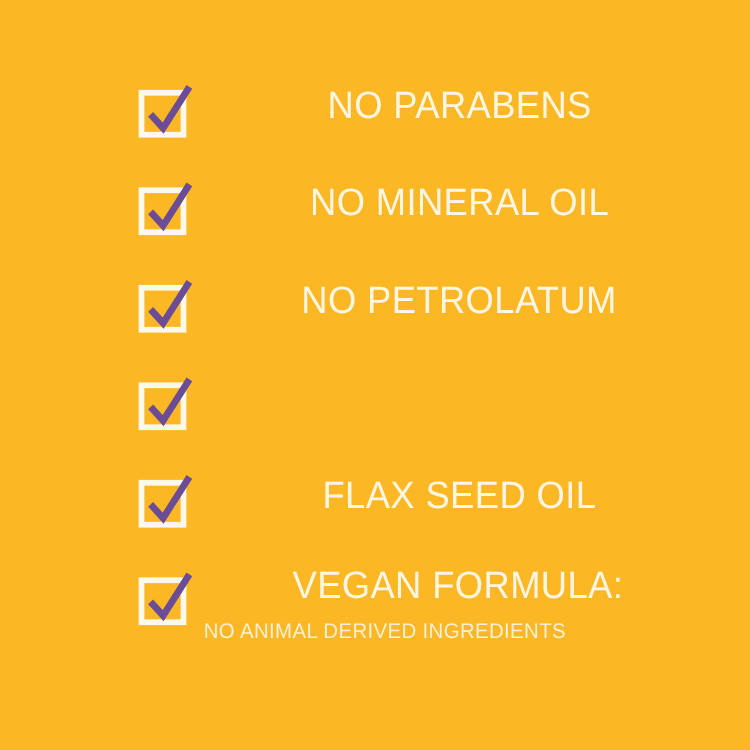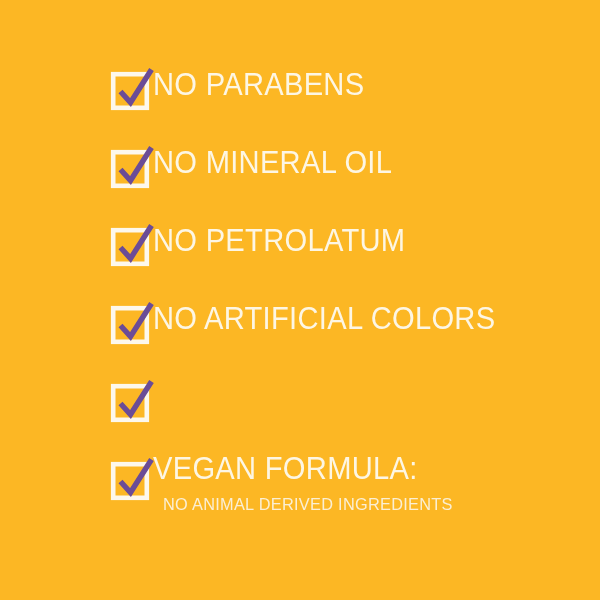--- a/index.html
+++ b/index.html
@@ -38,26 +38,27 @@
     left: 0;
     top: 0;
     width: 52px;
     height: 52px;
     display: block;
     overflow: visible;
   }
 
   .row-text {
     position: absolute;
-    left: 43px;
+    left: 53px;
     top: 0;
     width: 420px;
     height: 44px;
     display: flex;
     align-items: center;
+    justify-content: center;
   }
 
   .label {
     color: #FDF6E4;
     font-size: 30.5px;
     line-height: 1;
     letter-spacing: 0.3px;
     font-weight: 400;
     white-space: nowrap;
     font-family: "Liberation Sans", sans-serif;
@@ -120,30 +121,30 @@
       <div class="row-text">
         <span class="label">NO PETROLATUM</span>
       </div>
     </div>
 
     <div class="row">
       <svg class="check-icon" viewBox="0 0 52 52">
         <rect x="3.2" y="12.2" width="33.6" height="33.6" fill="none" stroke="#FDF8EC" stroke-width="4.6"></rect>
         <path d="M 10.5 29.5 L 20.5 40.5 L 41.5 7.5" fill="none" stroke="#6B4C96" stroke-width="5.4" stroke-linecap="butt" stroke-linejoin="miter"></path>
       </svg>
-      <div class="row-text">
-        <span class="label">NO ARTIFICIAL COLORS</span>
-      </div>
     </div>
 
     <div class="row">
       <svg class="check-icon" viewBox="0 0 52 52">
         <rect x="3.2" y="12.2" width="33.6" height="33.6" fill="none" stroke="#FDF8EC" stroke-width="4.6"></rect>
         <path d="M 10.5 29.5 L 20.5 40.5 L 41.5 7.5" fill="none" stroke="#6B4C96" stroke-width="5.4" stroke-linecap="butt" stroke-linejoin="miter"></path>
       </svg>
+      <div class="row-text">
+        <span class="label">FLAX SEED OIL</span>
+      </div>
     </div>
 
     <div class="row with-sub">
       <svg class="check-icon" viewBox="0 0 52 52">
         <rect x="3.2" y="12.2" width="33.6" height="33.6" fill="none" stroke="#FDF8EC" stroke-width="4.6"></rect>
         <path d="M 10.5 29.5 L 20.5 40.5 L 41.5 7.5" fill="none" stroke="#6B4C96" stroke-width="5.4" stroke-linecap="butt" stroke-linejoin="miter"></path>
       </svg>
       <div class="row-text">
         <span class="label">VEGAN FORMULA:</span>
       </div>

